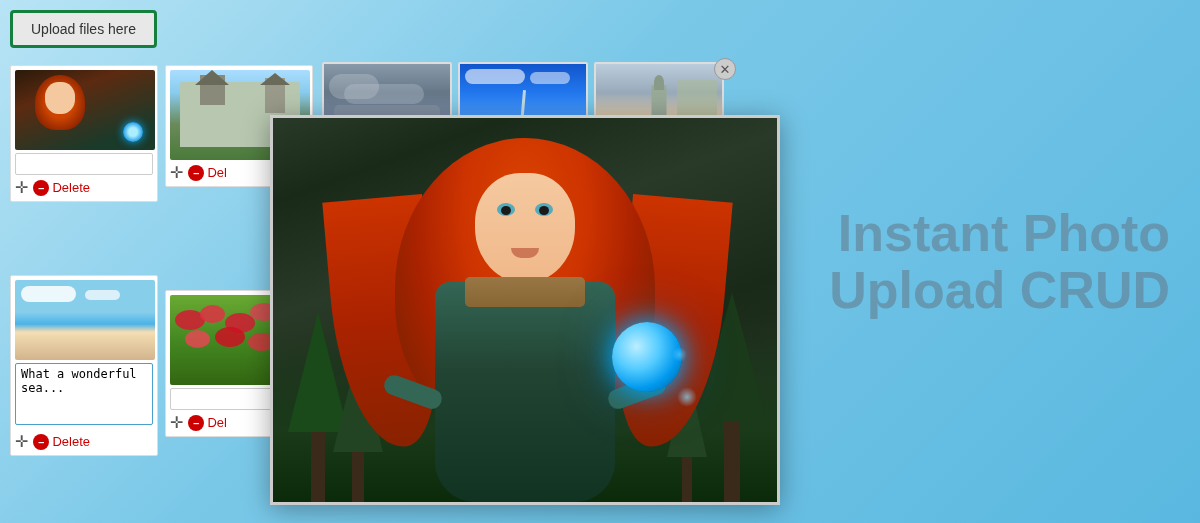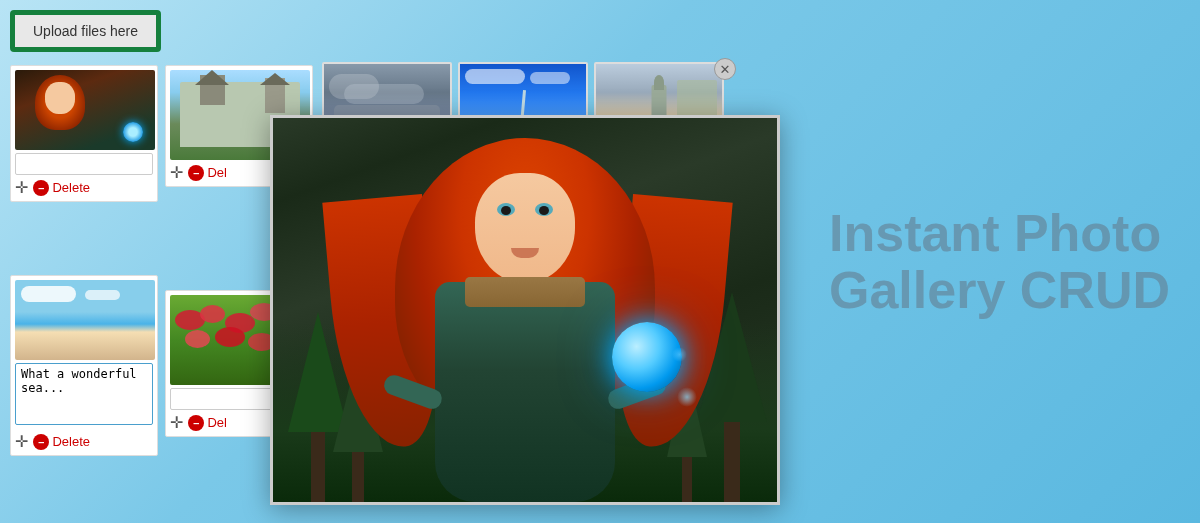--- a/index.html
+++ b/index.html
@@ -8,21 +8,21 @@
       height: 523px;
       overflow: hidden;
       font-family: Arial, sans-serif;
       background: linear-gradient(135deg, #b8e4f5 0%, #7ac8e8 40%, #5ab8e0 100%);
       position: relative;
     }
   </style>
 </head>
 <body>
 
-<button style="position:absolute;top:10px;left:10px;padding:8px 18px;background:#e8e8e8;border:5px solid #15803d;border-radius:4px;cursor:pointer;font-size:14px;color:#333;">Upload files here</button>
+<button style="position:absolute;top:10px;left:10px;padding:8px 18px;background:#e8e8e8;border:3px solid #15803d;border-radius:4px;cursor:pointer;font-size:14px;color:#333;">Upload files here</button>
 
 <div style="position:absolute;top:65px;left:10px;width:148px;background:#fff;border:1px solid #ddd;border-radius:2px;padding:4px;">
   <div style="width:140px;height:80px;background:linear-gradient(160deg,#2a1a0a 0%,#5c2a10 30%,#1a3a2a 80%);position:relative;border-radius:2px;overflow:hidden;cursor:pointer;">
 
     <div style="position:absolute;top:5px;left:20px;width:50px;height:55px;background:radial-gradient(ellipse,#cc4400 40%,#882200 80%);border-radius:50% 50% 40% 40%;"></div>
 
     <div style="position:absolute;top:12px;left:30px;width:30px;height:32px;background:#f5c9a0;border-radius:45%;"></div>
 
     <div style="position:absolute;bottom:8px;right:12px;width:20px;height:20px;background:radial-gradient(circle,#aaeeff 30%,#0088dd 80%);border-radius:50%;box-shadow:0 0 8px #00aaff;"></div>
   </div>
@@ -165,16 +165,16 @@
     <div style="position:absolute;bottom:100px;left:110px;width:60px;height:20px;background:#336655;border-radius:10px;z-index:3;transform:rotate(20deg);"></div>
     <div style="position:absolute;bottom:100px;right:110px;width:60px;height:20px;background:#336655;border-radius:10px;z-index:3;transform:rotate(-20deg);"></div>
 
     <div style="position:absolute;bottom:110px;right:95px;width:70px;height:70px;background:radial-gradient(circle at 35% 35%,#bbeeFF 0%,#55ccff 35%,#0099ee 65%,#005588 100%);border-radius:50%;box-shadow:0 0 25px #00aaff,0 0 50px rgba(0,150,255,0.5);z-index:6;"></div>
 
     <div style="position:absolute;bottom:95px;right:80px;width:20px;height:20px;background:radial-gradient(circle,#88ddff 0%,transparent 70%);border-radius:50%;z-index:6;opacity:0.7;"></div>
     <div style="position:absolute;bottom:140px;right:90px;width:15px;height:15px;background:radial-gradient(circle,#66ccff 0%,transparent 70%);border-radius:50%;z-index:6;opacity:0.6;"></div>
   </div>
 </div>
 
-<div style="position:absolute;right:30px;top:50%;transform:translateY(-50%);">
+<div style="position:absolute;right:30px;top:50%;transform:translateY(-50%);text-align:right;">
   <div style="font-size:52px;font-weight:bold;color:rgba(100,130,150,0.65);line-height:1.1;font-family:Arial,sans-serif;">Instant Photo</div>
-  <div style="font-size:52px;font-weight:bold;color:rgba(100,130,150,0.65);line-height:1.1;font-family:Arial,sans-serif;">Gallery CRUD</div>
+  <div style="font-size:52px;font-weight:bold;color:rgba(100,130,150,0.65);line-height:1.1;font-family:Arial,sans-serif;">Upload CRUD</div>
 </div>
 
 </body></html>

